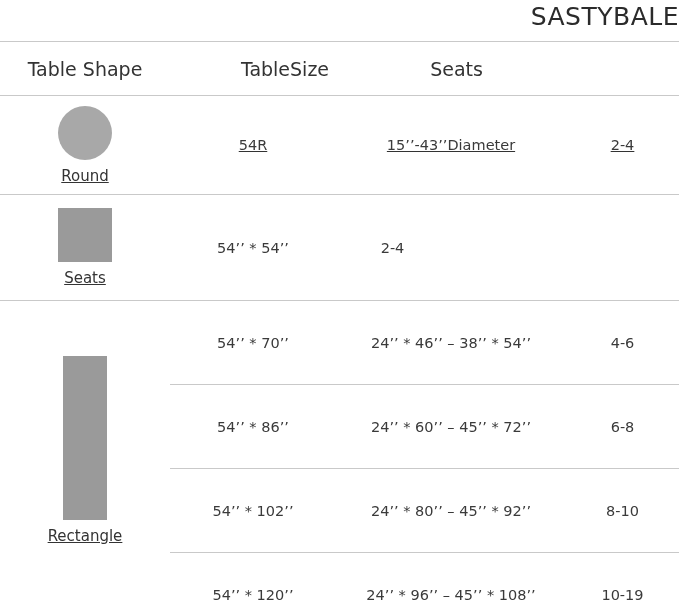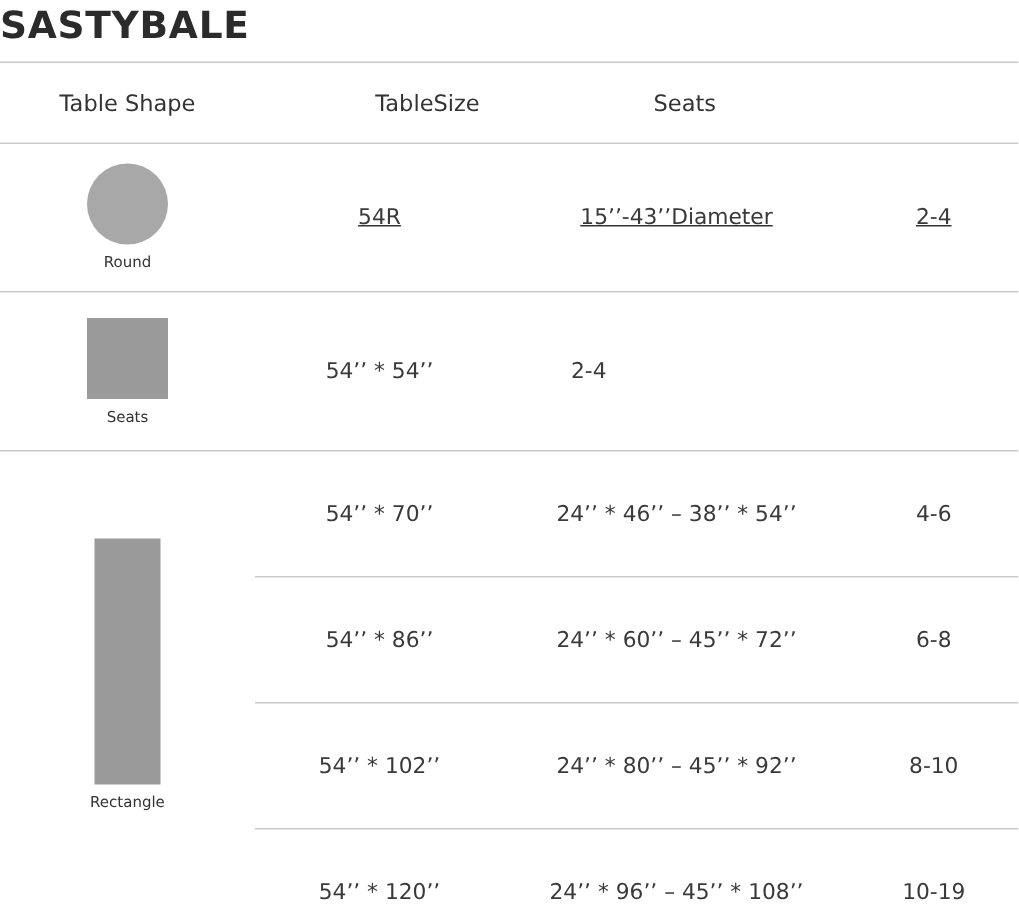--- a/index.html
+++ b/index.html
@@ -14,41 +14,41 @@
     font-family: "DejaVu Sans", sans-serif;
     color: #333333;
     overflow: hidden;
   }
   .page {
     width: 679px;
     height: 614px;
     position: relative;
   }
   .brand-title {
-    text-align: left;
+    text-align: right;
     font-size: 25px;
     letter-spacing: 0.5px;
     color: #2b2b2b;
     padding-top: 2px;
     padding-bottom: 10px;
-    font-weight: 700;
+    font-weight: 400;
   }
   .rule {
     border: 0;
     border-top: 1px solid #c9c9c9;
     margin: 0;
     width: 100%;
   }
   .header-row {
     display: flex;
     align-items: center;
     height: 53px;
   }
   .header-cell {
-    font-size: 15px;
+    font-size: 19px;
     color: #333;
     text-align: center;
     font-weight: 400;
   }
   .col-shape { width: 170px; }
   .col-cloth { width: 166px; }
   .col-table { width: 230px; }
   .col-seats { width: 113px; }
 
   .band {
@@ -56,23 +56,24 @@
     position: relative;
   }
   .shape-cell {
     width: 170px;
     display: flex;
     flex-direction: column;
     align-items: center;
     justify-content: center;
   }
   .shape-label {
-    font-size: 10px;
+    font-size: 15px;
     color: #333;
     margin-top: 7px;
+    text-decoration: underline;
   }
   .swatch-round {
     width: 54px;
     height: 54px;
     border-radius: 50%;
     background: #a8a8a8;
   }
   .swatch-square {
     width: 54px;
     height: 54px;

